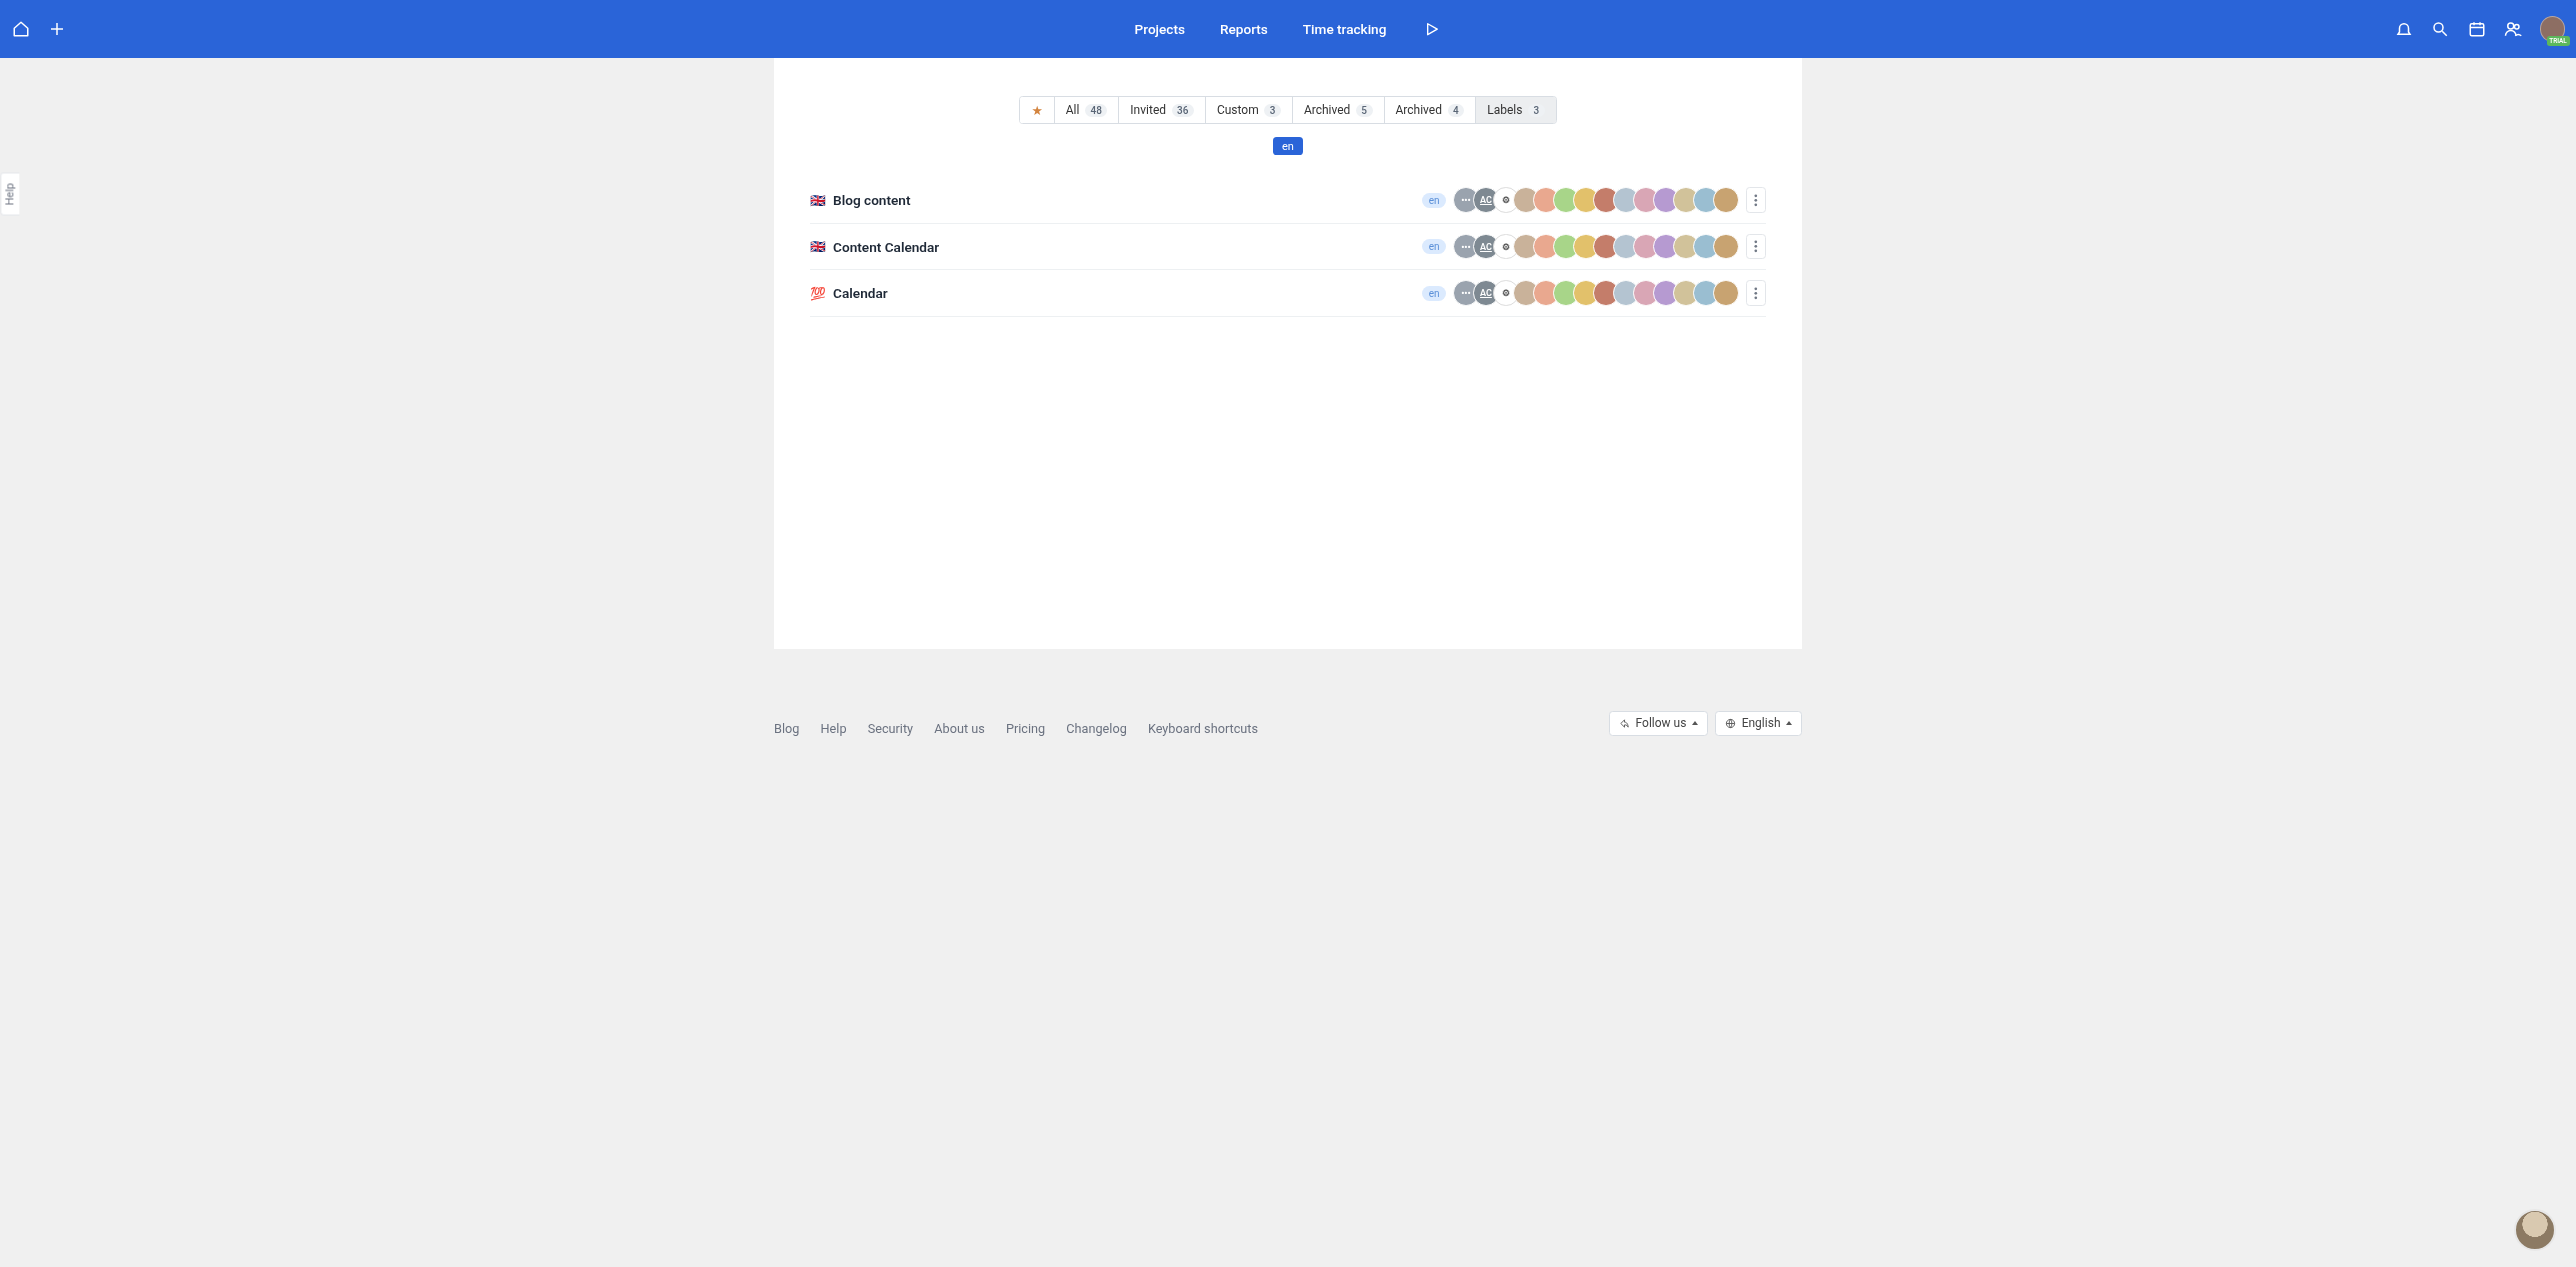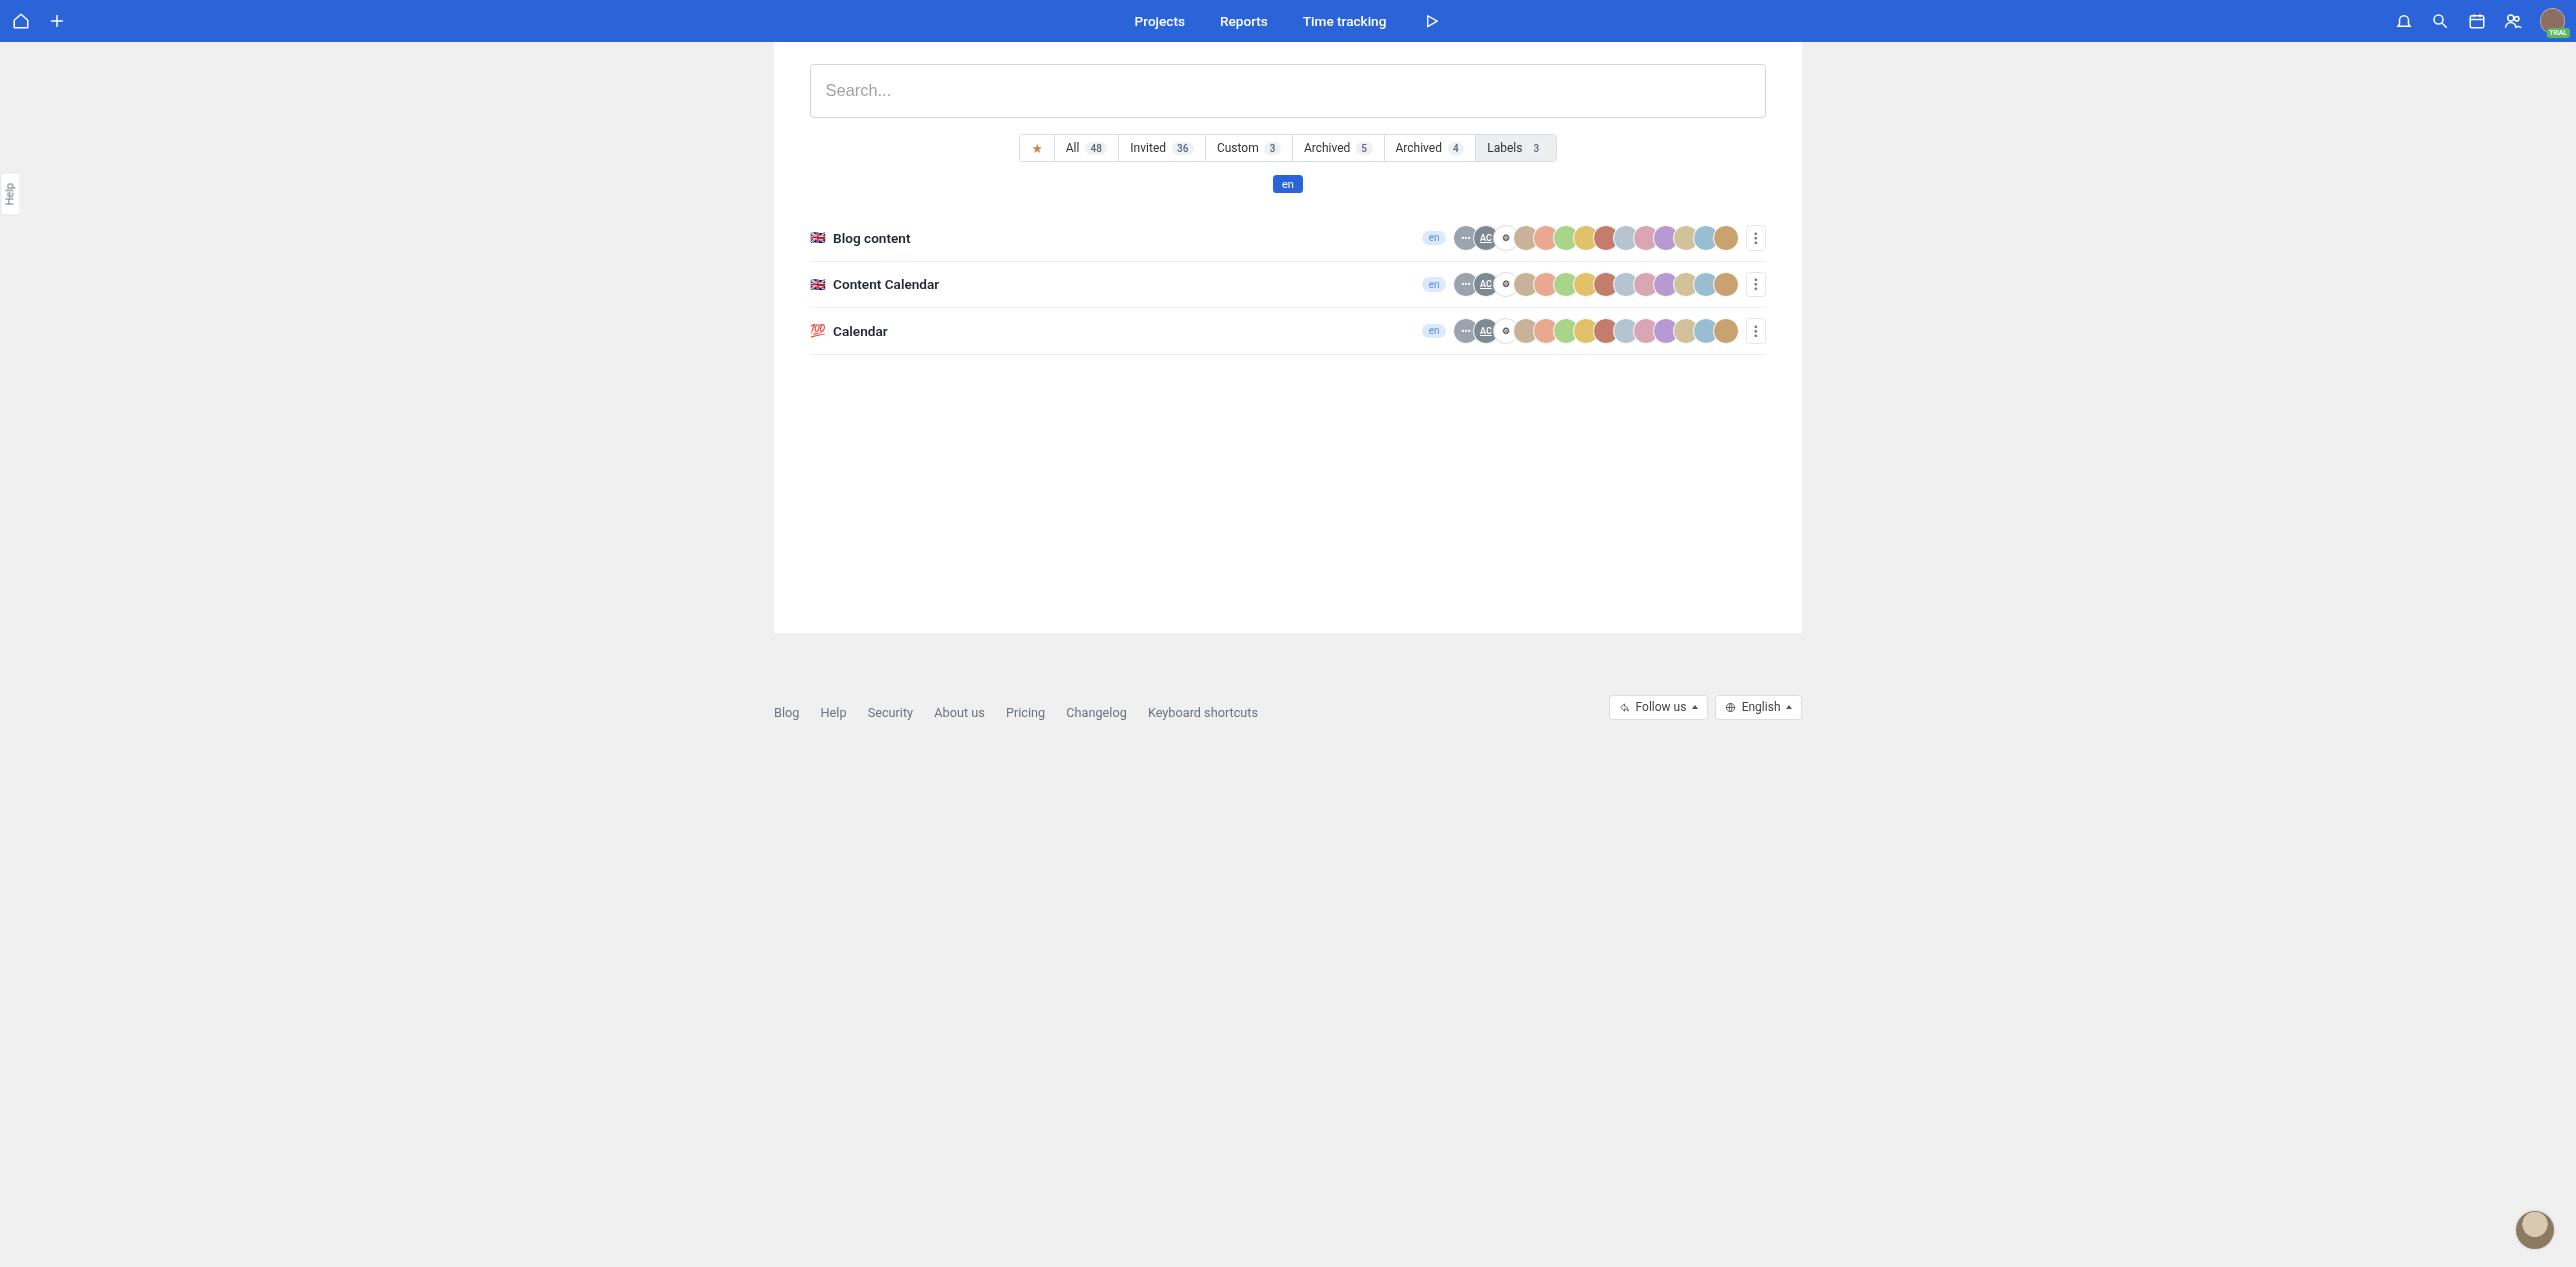--- a/index.html
+++ b/index.html
@@ -7,21 +7,21 @@
     margin: 0; padding: 0;
     font-family: -apple-system, BlinkMacSystemFont, "Segoe UI", Roboto, Helvetica, Arial, sans-serif;
     background: #f0f0f0;
     color: #1f2937;
     height: 100%;
     font-size: 12.7px;
   }
   
   .topbar {
     background: #2a64d8;
-    height: 42px;
+    height: 58px;
     display: flex;
     align-items: center;
     color: #fff;
     padding: 0 11px;
     position: relative;
   }
   .topbar .left, .topbar .right { display: flex; align-items: center; gap: 16.4px; }
   .topbar .center {
     position: absolute;
     left: 50%; transform: translateX(-50%);
@@ -183,21 +183,20 @@
     </div>
   </div>
 </div>
 
 <div class="help-tab">Help</div>
 
 <div class="shell">
   <div class="card">
 
 
-    <input class="search-box" placeholder="Search..." style="">
 
     
     <div class="filter-row">
       <div class="seg">
         <div class="seg-item star">
           <span class="star-glyph">★</span>
         </div>
         <div class="seg-item">
           <span>All</span>
           <span class="badge">48</span>

